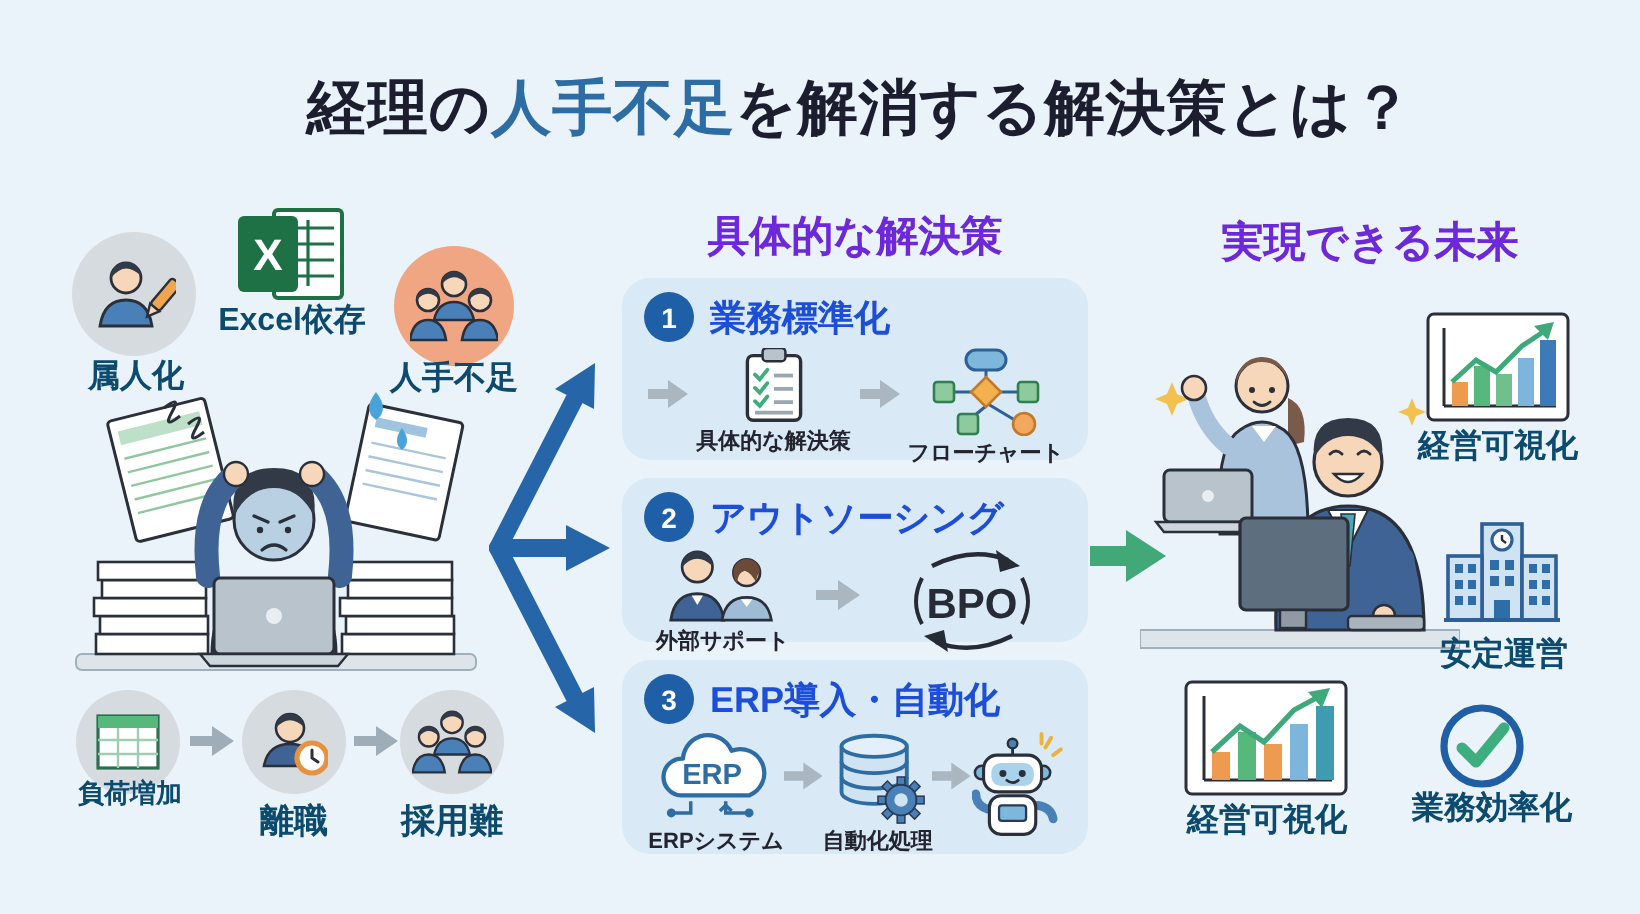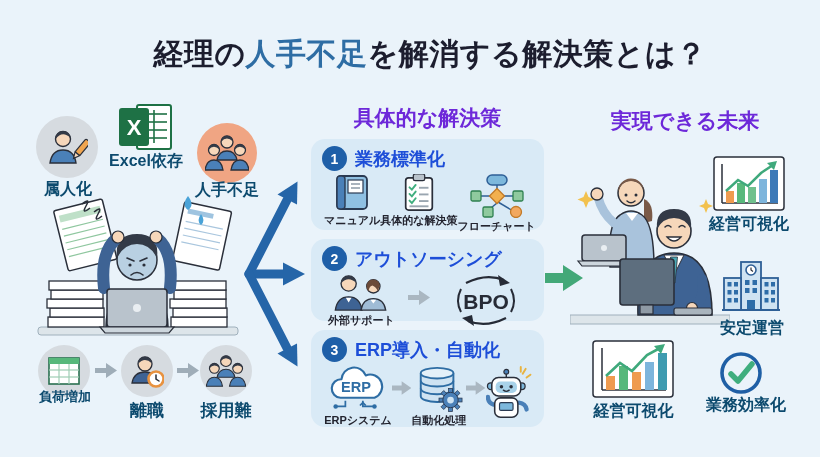--- a/index.html
+++ b/index.html
@@ -206,30 +206,20 @@
 
   <div>
     <div class="abs sec-header" style="left:311px; top:104px; width:233px;">具体的な解決策</div>
 
     <div class="sol-box" style="top:139px; height:91px;">
       <div class="sol-head">
         <div class="num">1</div>
         <div class="sol-title">業務標準化</div>
       </div>
       <div class="steps">
-        <div class="step">
-          <svg width="34" height="38" viewBox="0 0 34 38">
-            <rect x="2" y="2" width="30" height="33" rx="4" fill="#8fc0e2" stroke="#2a3a52" stroke-width="1.8"></rect>
-            <rect x="2" y="2" width="8" height="33" rx="3" fill="#4a80b8" stroke="#2a3a52" stroke-width="1.4"></rect>
-            <rect x="13" y="6" width="15" height="13" fill="#fff" stroke="#2a3a52" stroke-width="1.2"></rect>
-            <line x1="16" y1="10" x2="25" y2="10" stroke="#7a8a99" stroke-width="1.3"></line>
-            <line x1="16" y1="14" x2="25" y2="14" stroke="#7a8a99" stroke-width="1.3"></line>
-          </svg>
-          <div class="step-lbl">マニュアル</div>
-        </div>
         <svg class="mini-arrow" width="20" height="14" viewBox="0 0 20 14">
           <path d="M0,4.5 h10 v-4.5 l10,7 -10,7 v-4.5 h-10 z" fill="#aab7c1"></path>
         </svg>
         <div class="step">
           <svg width="32" height="38" viewBox="0 0 32 40">
             <rect x="2" y="4" width="28" height="34" rx="3" fill="#fff" stroke="#2a2f3a" stroke-width="1.8"></rect>
             <rect x="10" y="0" width="12" height="7" rx="2" fill="#b9c3cc" stroke="#2a2f3a" stroke-width="1.3"></rect>
             <g stroke="#3fae7e" stroke-width="2" fill="none" stroke-linecap="round">
               <path d="M6,14 l2.5,2.5 4,-5"></path>
                 <path d="M6,21 l2.5,2.5 4,-5"></path>

